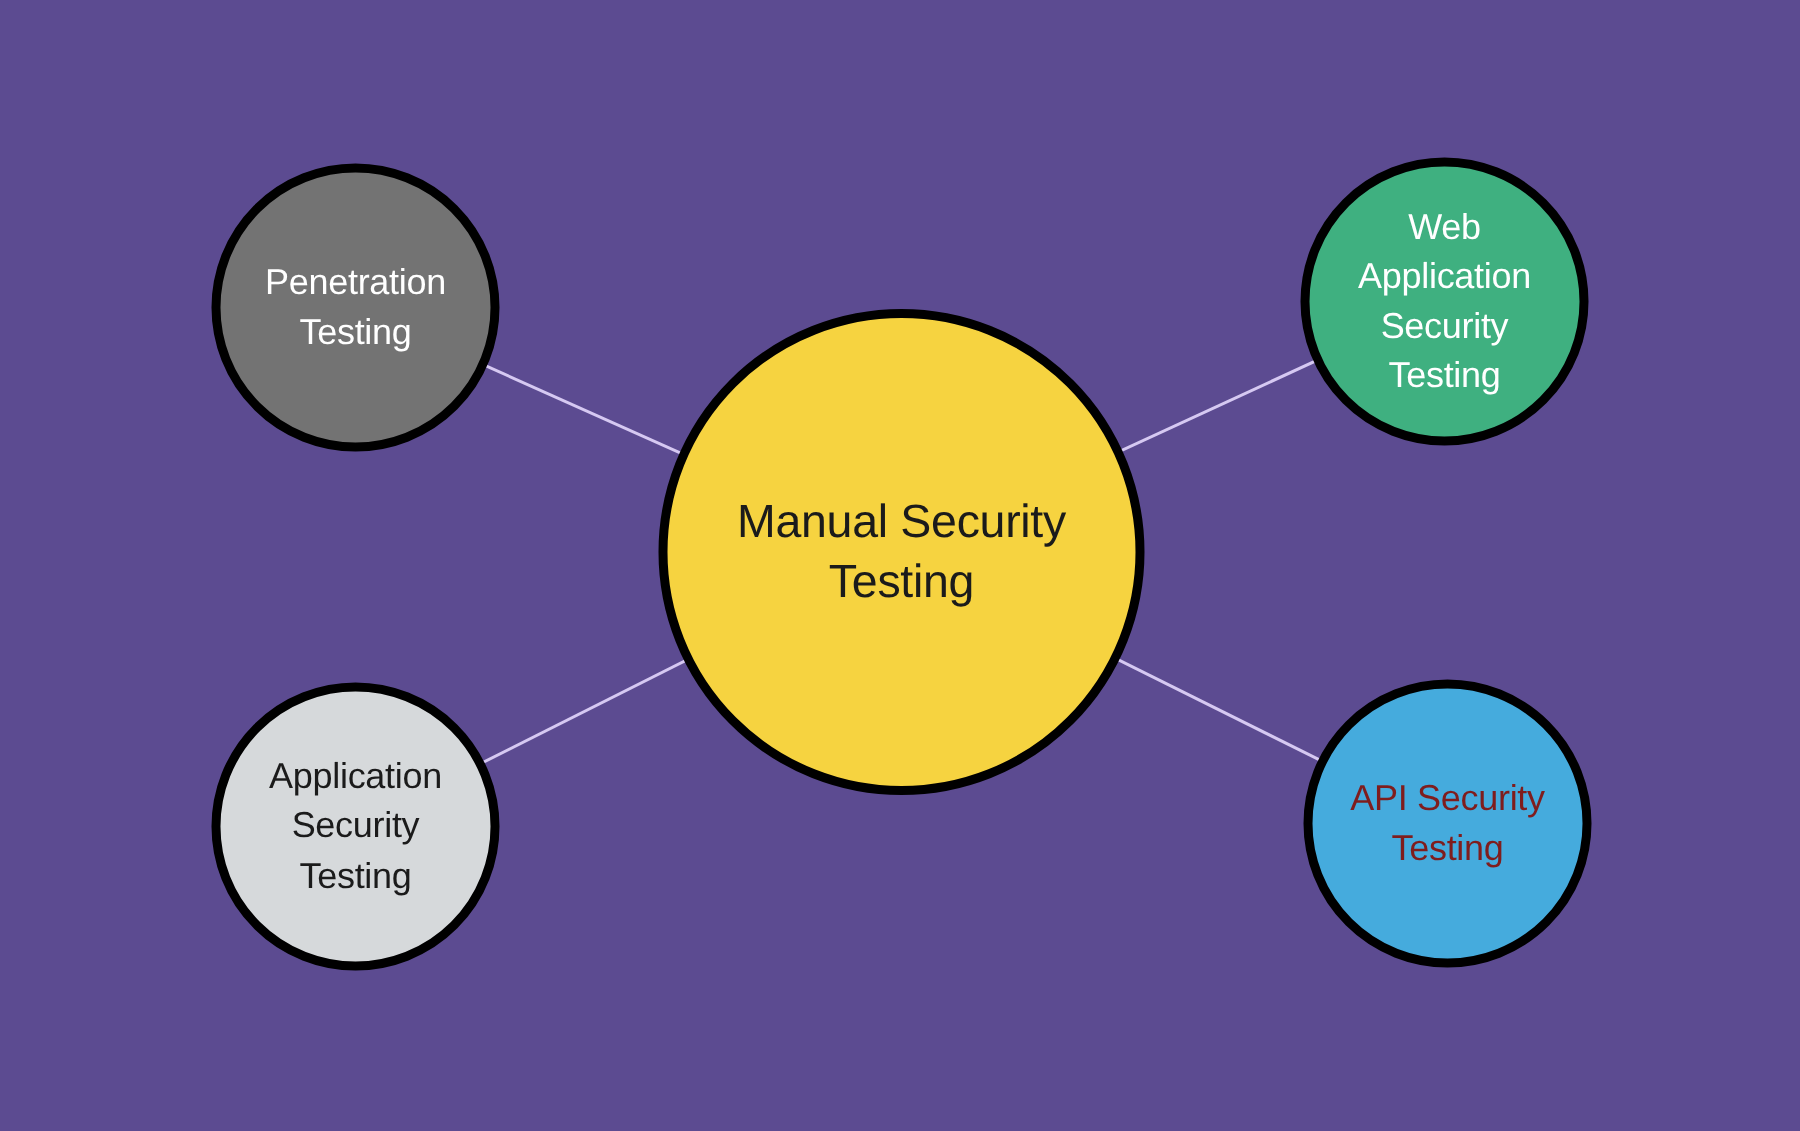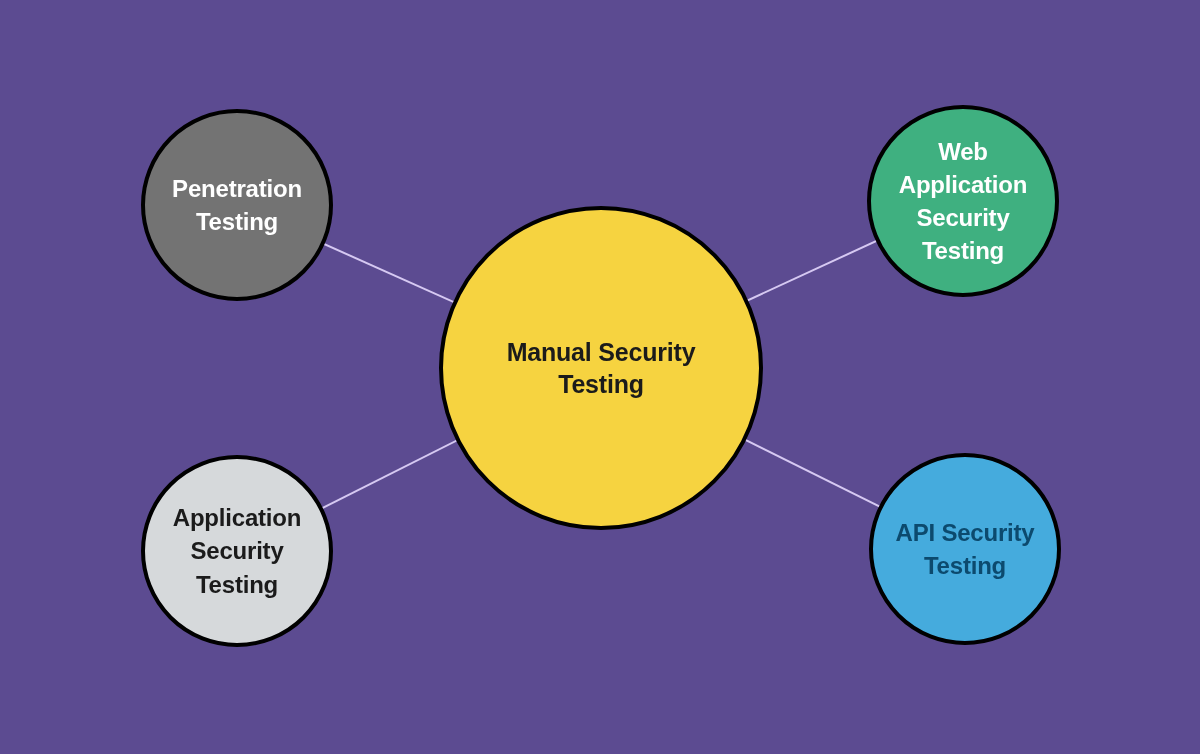--- a/index.html
+++ b/index.html
@@ -22,38 +22,38 @@
     width: 1200px;
     height: 754px;
   }
   .connectors line {
     stroke: #D6C9F2;
     stroke-width: 2;
   }
   .node {
     position: absolute;
     box-sizing: border-box;
-    border: 4px solid #000000;
+    border: 6px solid #000000;
     border-radius: 50%;
     display: flex;
     align-items: center;
     justify-content: center;
     text-align: center;
-    font-weight: 700;
+    font-weight: 400;
   }
   .node .label {
     white-space: pre-line;
     letter-spacing: -0.2px;
   }
   .node-center {
     left: 439px;
     top: 206px;
     width: 324px;
     height: 324px;
-    font-size: 25px;
+    font-size: 31px;
     line-height: 1.3;
   }
   .satellite {
     width: 192px;
     height: 192px;
     font-size: 24px;
     line-height: 1.38;
   }
   .node-penetration {
     left: 141px;
@@ -100,18 +100,18 @@
 Security
 Testing</span>
   </div>
 
   <div class="node satellite node-appsec" style="background: rgb(214, 217, 219); color: rgb(27, 27, 27);">
     <span class="label">Application
 Security
 Testing</span>
   </div>
 
-  <div class="node satellite node-api" style="background: rgb(69, 171, 221); color: #0c4a6e;">
+  <div class="node satellite node-api" style="background: rgb(69, 171, 221); color: #7f1d1d;">
     <span class="label">API Security
 Testing</span>
   </div>
 
 </div>
 
 </body></html>

